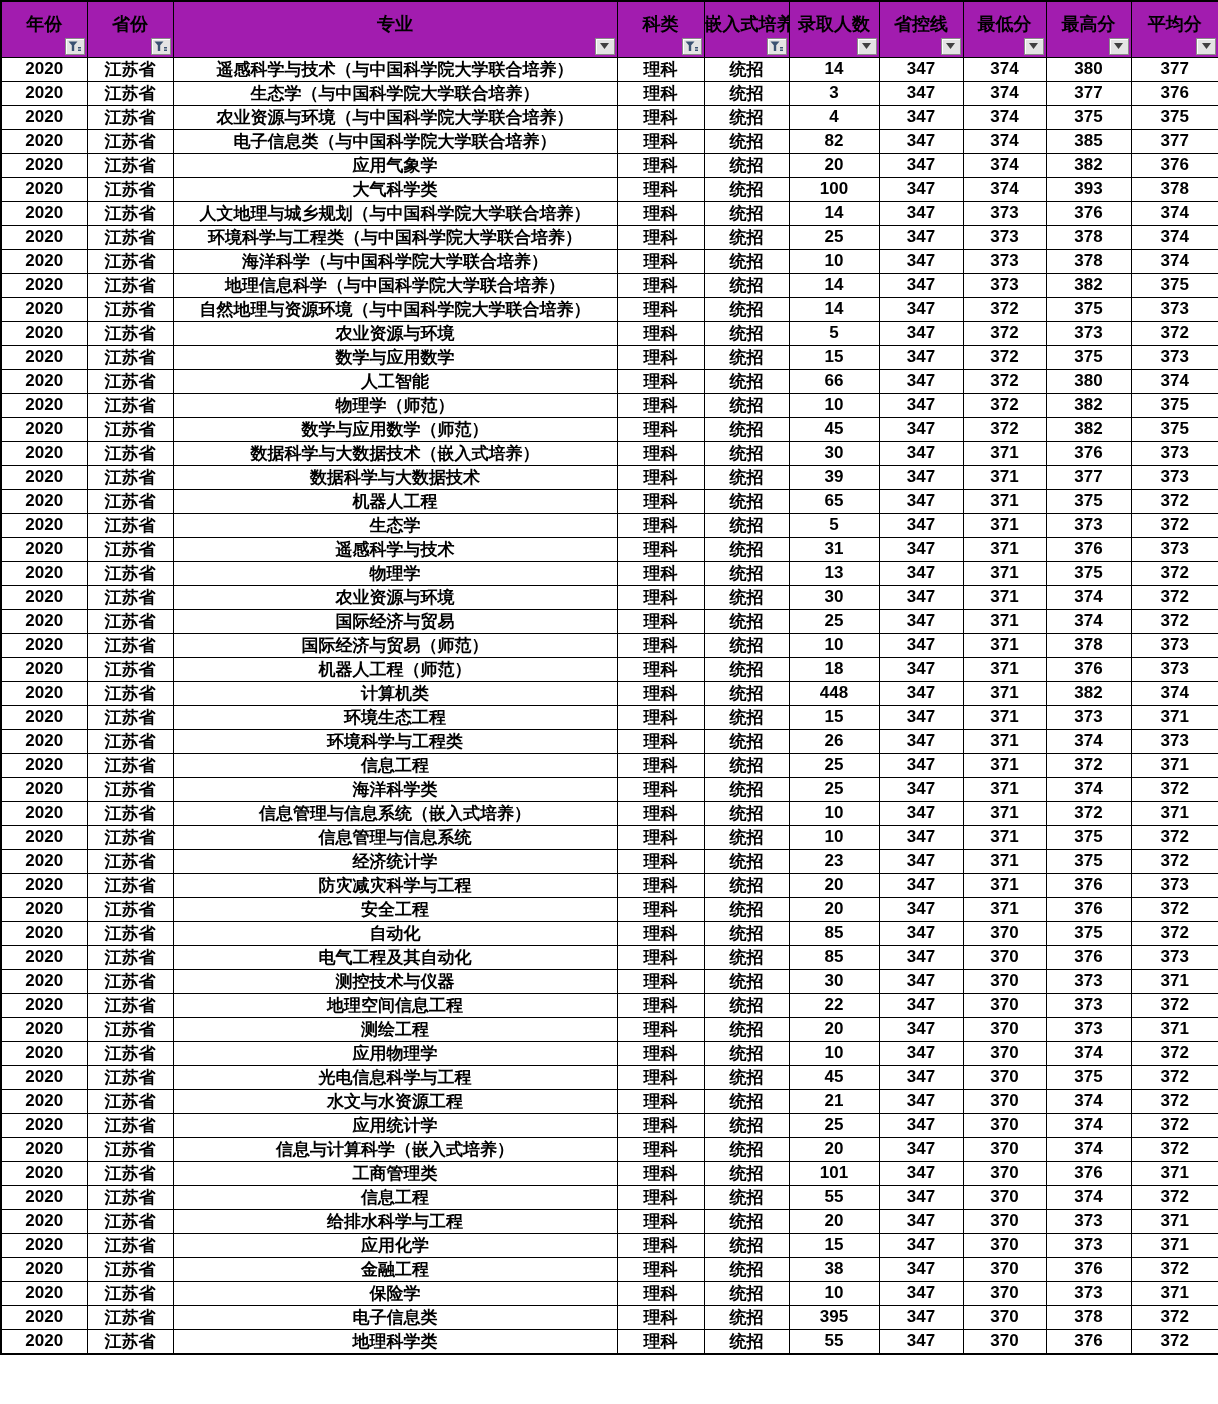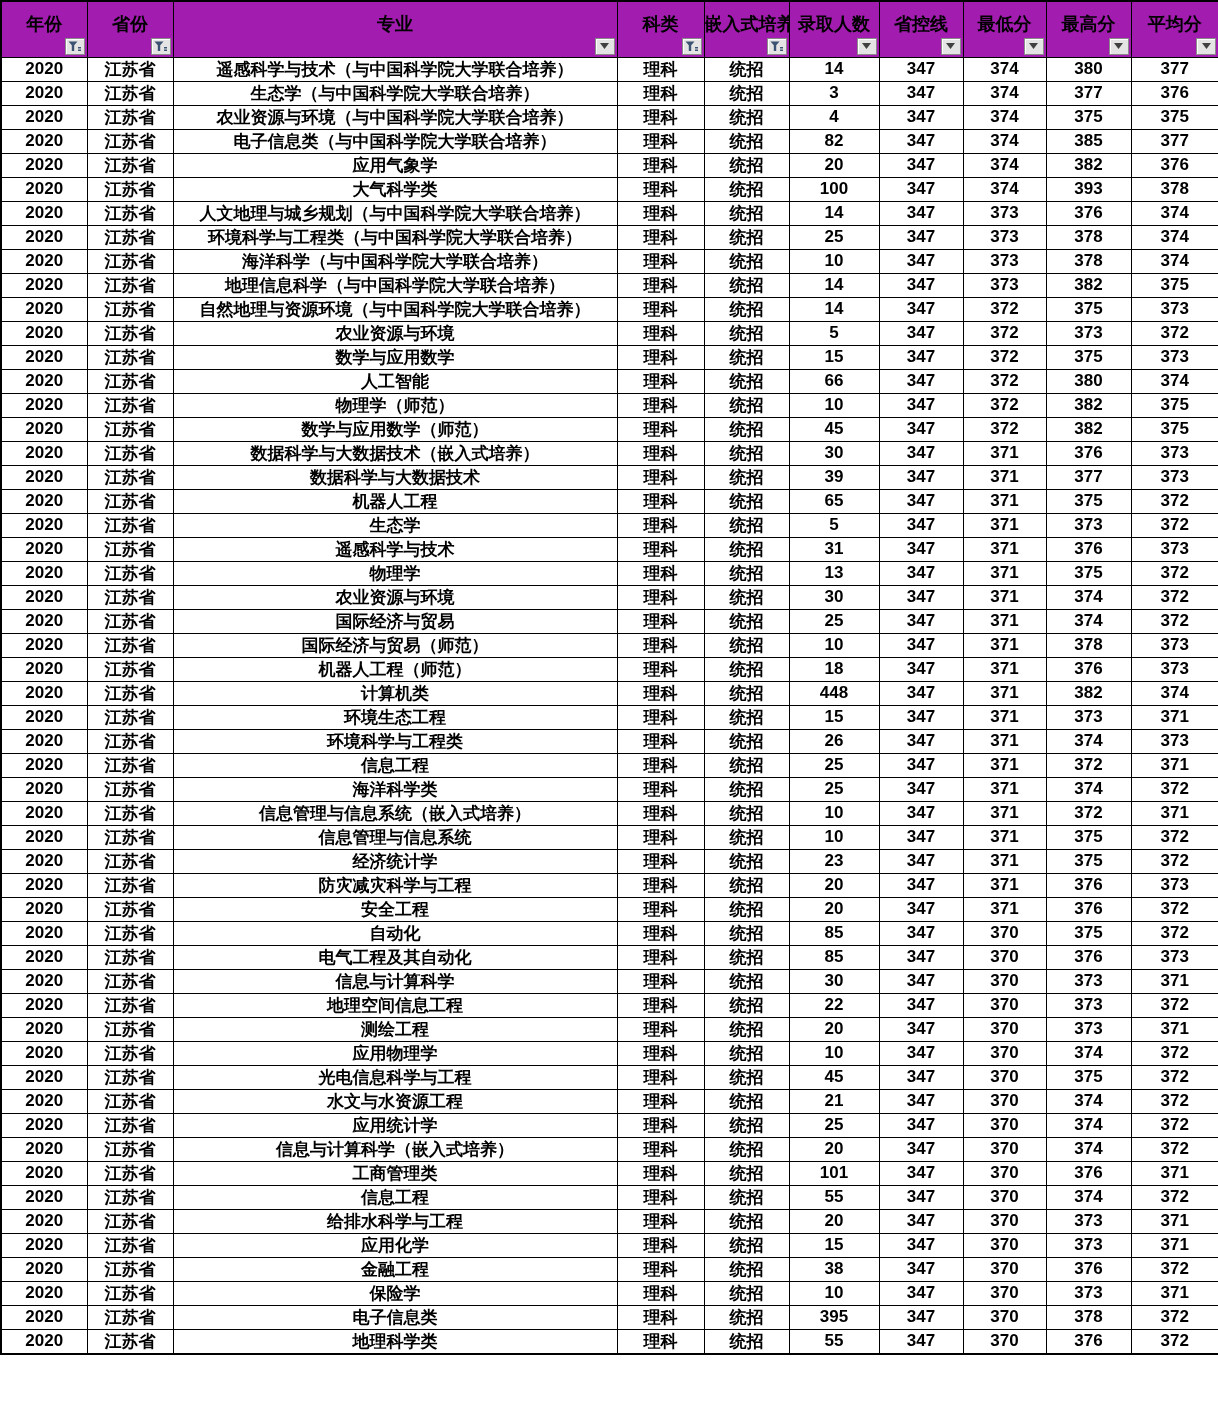--- a/index.html
+++ b/index.html
@@ -592,21 +592,21 @@
         <td>统招</td>
         <td>85</td>
         <td>347</td>
         <td>370</td>
         <td>376</td>
         <td>373</td>
       </tr>
       <tr>
         <td>2020</td>
         <td>江苏省</td>
-        <td>信息与计算科学</td>
+        <td>测控技术与仪器</td>
         <td>理科</td>
         <td>统招</td>
         <td>30</td>
         <td>347</td>
         <td>370</td>
         <td>373</td>
         <td>371</td>
       </tr>
       <tr>
         <td>2020</td>

